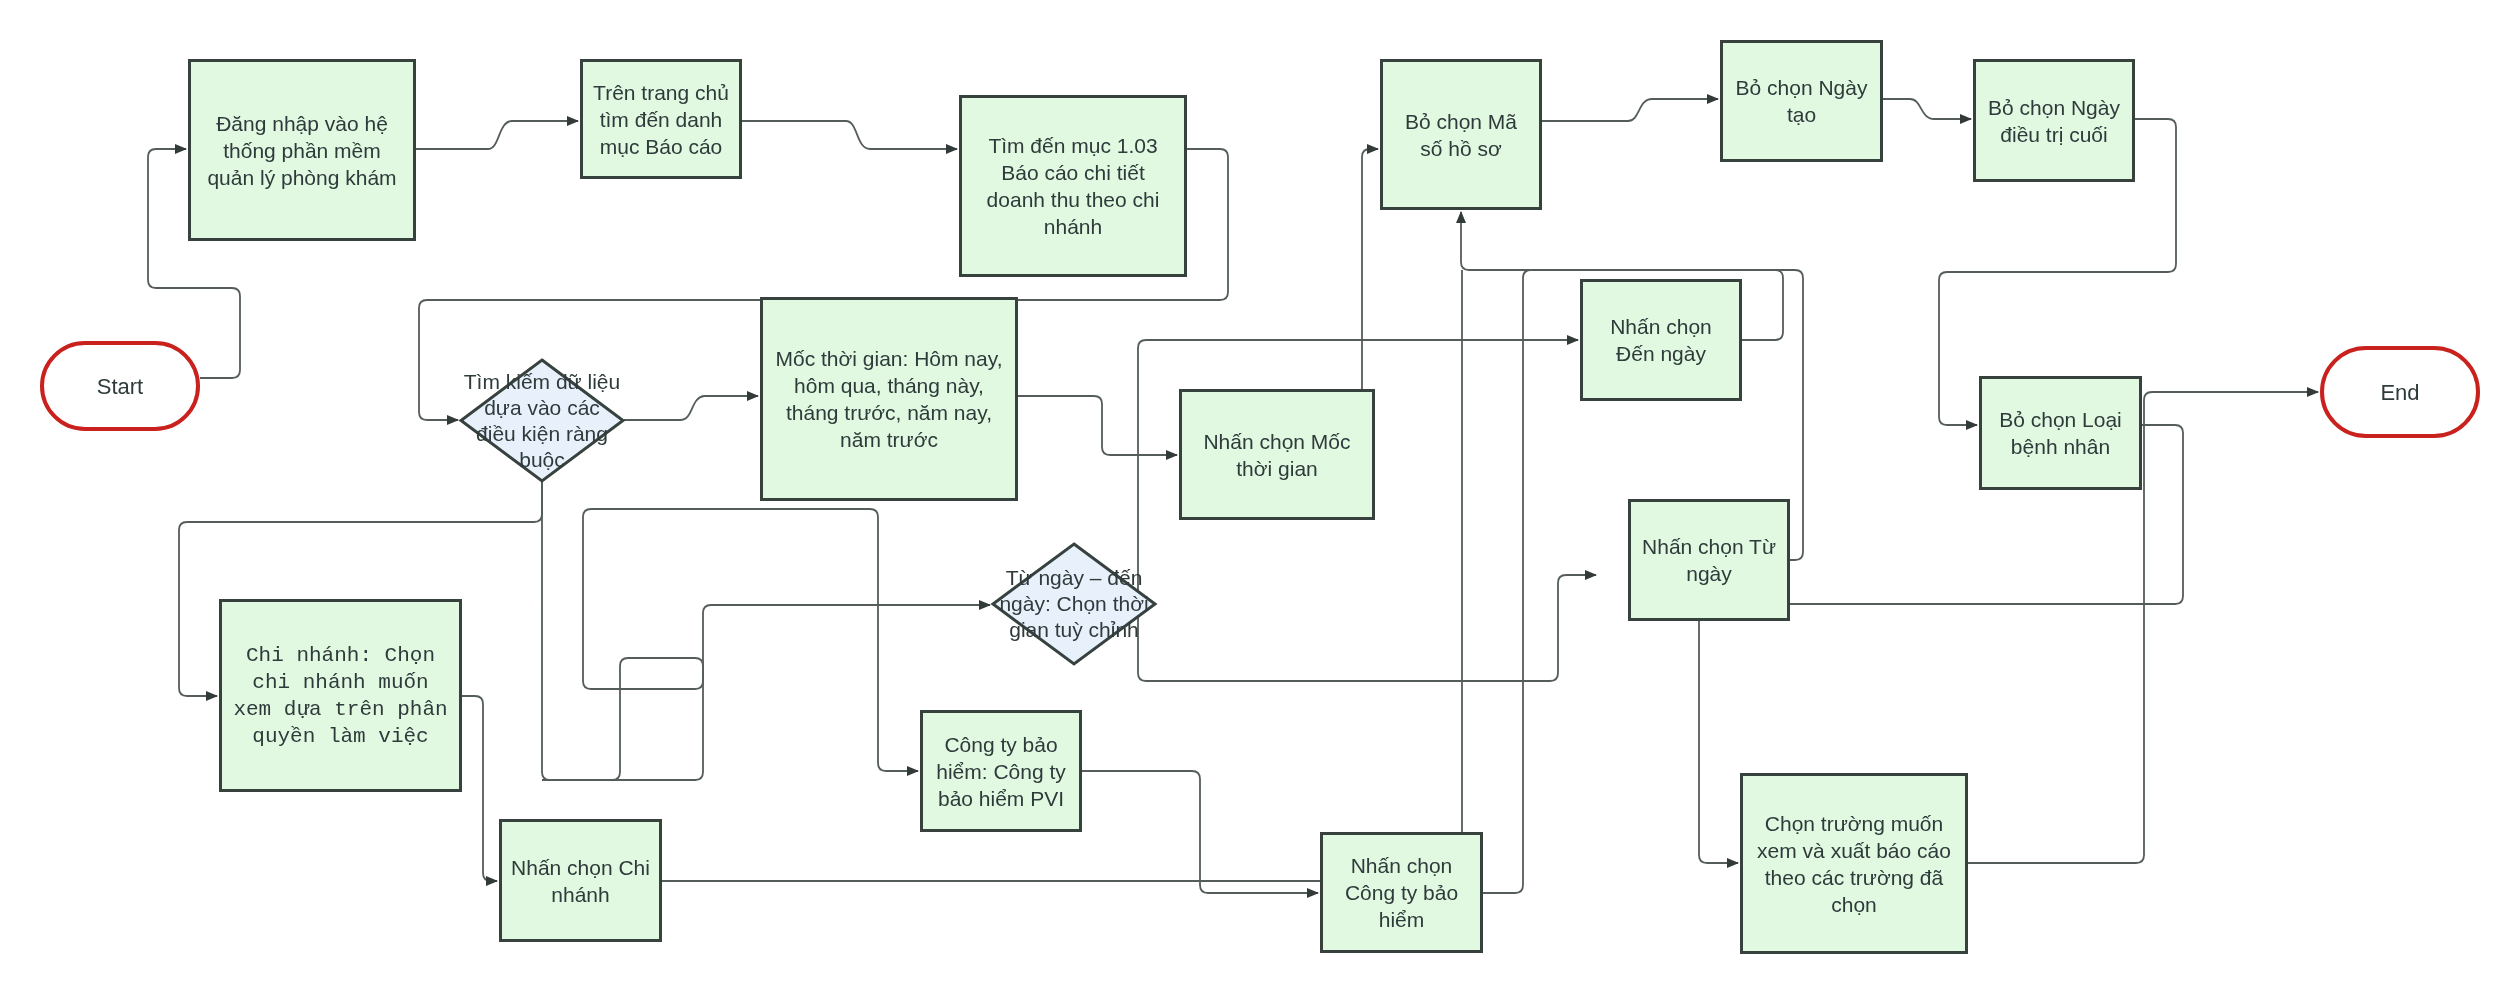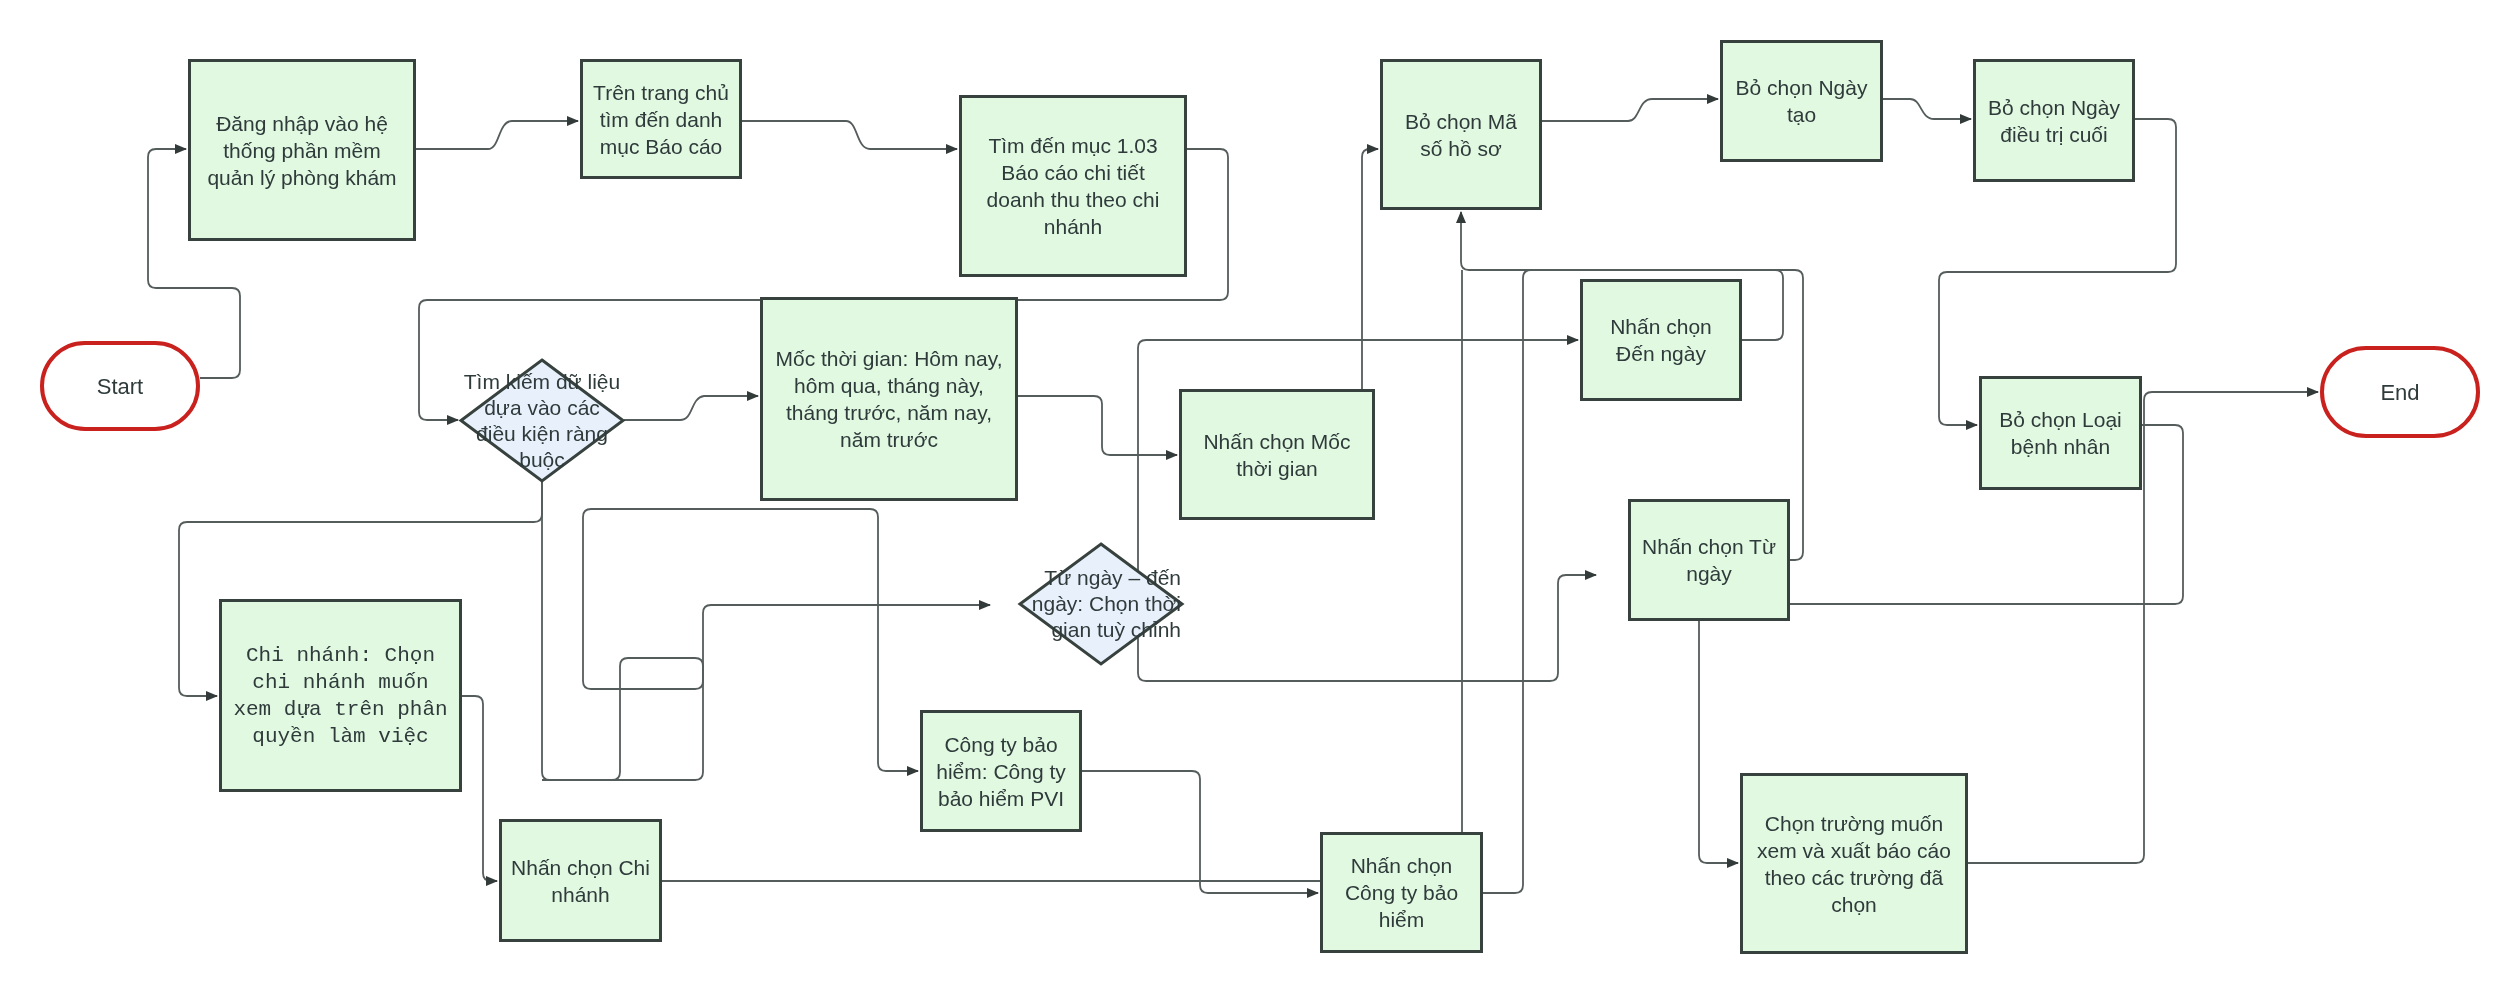--- a/index.html
+++ b/index.html
@@ -130,18 +130,18 @@
 <div class="node process" style="left:1740px;top:773px;width:228px;height:181px;">
   <span>Chọn trường muốn xem và xuất báo cáo theo các trường đã chọn</span>
 </div>
 
 <div class="node decision" style="left:460px;top:359px;width:164px;height:123px;padding:0 2px;">
   <svg viewBox="0 0 164 123" preserveAspectRatio="none">
     <polygon points="82,1 163,61.5 82,122 1,61.5" fill="#e8f0fc" stroke="#37423f" stroke-width="3"></polygon>
   </svg>
   <span class="label">Tìm kiếm dữ liệu dựa vào các điều kiện ràng buộc</span>
 </div>
-<div class="node decision" style="left:1019px;top:543px;width:164px;height:122px;padding:0 2px;text-align:right;">
+<div class="node decision" style="left:992px;top:543px;width:164px;height:122px;padding:0 2px;">
   <svg viewBox="0 0 164 122" preserveAspectRatio="none">
     <polygon points="82,1 163,61 82,121 1,61" fill="#e8f0fc" stroke="#37423f" stroke-width="3"></polygon>
   </svg>
   <span class="label">Từ ngày – đến ngày: Chọn thời gian tuỳ chỉnh</span>
 </div>
 
 </body></html>

